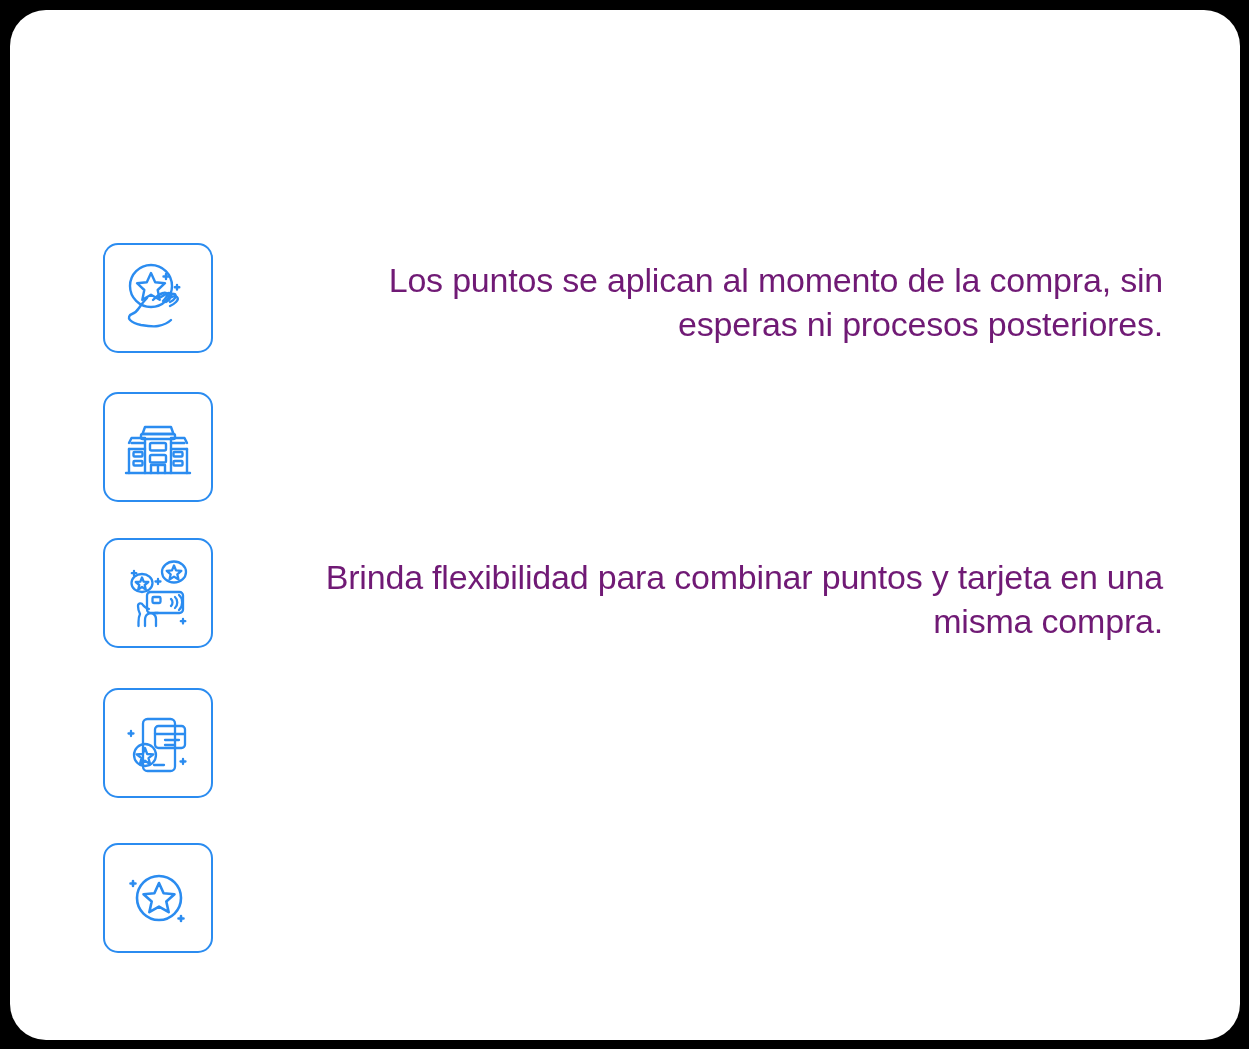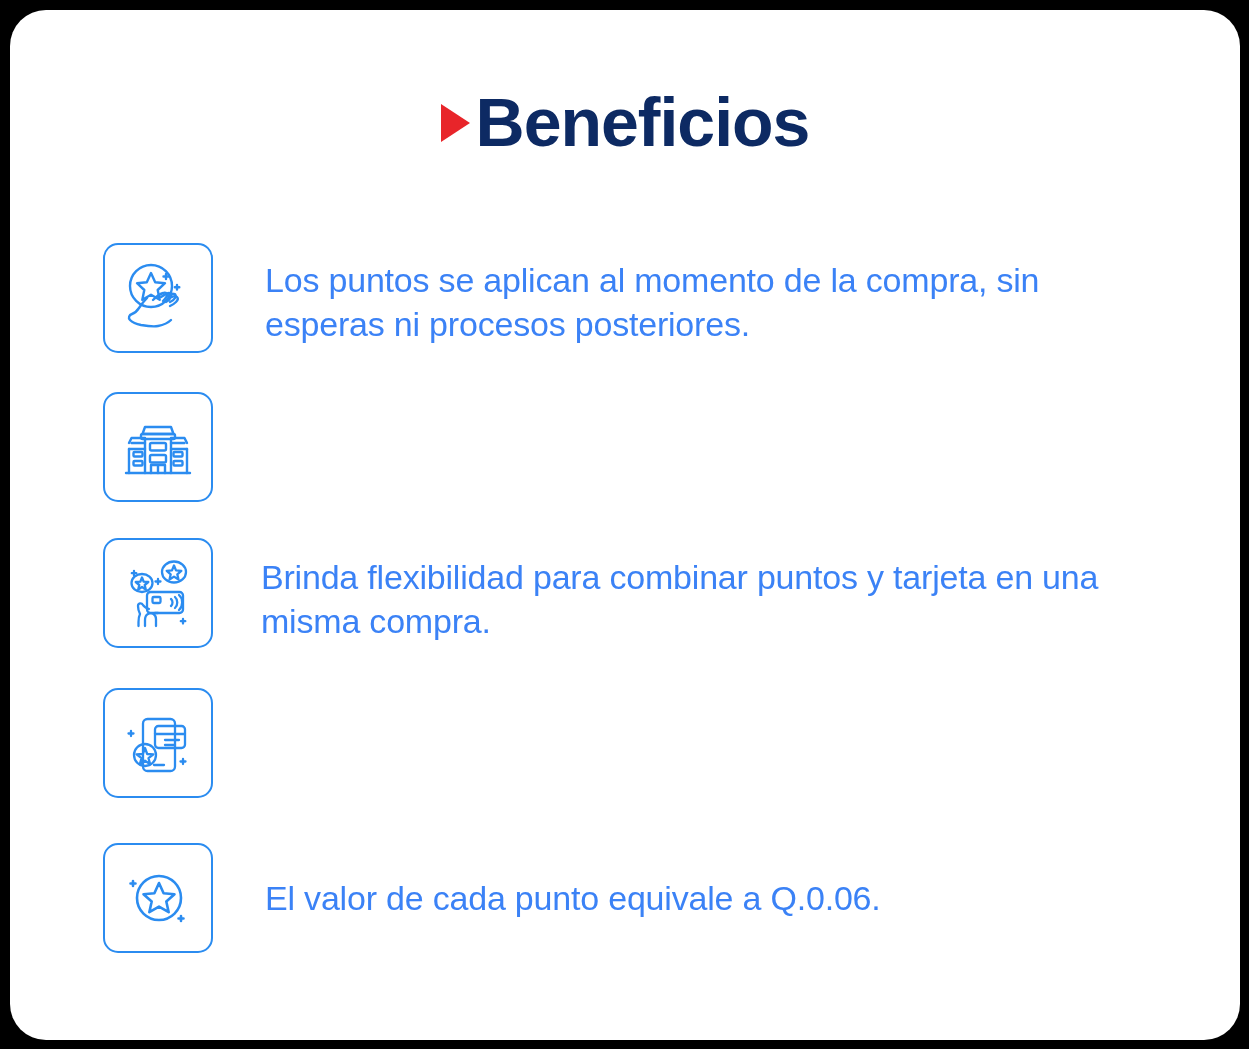--- a/index.html
+++ b/index.html
@@ -80,46 +80,43 @@
     margin-left: 10px;
   }
 
   .benefit-icon-box svg { display: block; }
 
   .benefit-text {
     flex: 1 1 auto;
     margin-left: 52px;
     font-size: 34px;
     line-height: 1.28;
-    color: #3b82f6;
+    color: #701a75;
     letter-spacing: -0.2px;
     padding-top: 16px;
+    text-align: right;
   }
 
   
   .benefit-row.r1 { min-height: 149px; }
   .benefit-row.r2 { min-height: 146px; }
   .benefit-row.r3 { min-height: 150px; }
   .benefit-row.r4 { min-height: 155px; }
   .benefit-row.r5 { min-height: 110px; }
 
   .benefit-row.r2 .benefit-text { padding-top: 14px; }
   .benefit-row.r3 .benefit-text { padding-top: 18px; margin-left: 48px; }
   .benefit-row.r4 .benefit-text { padding-top: 16px; }
   .benefit-row.r5 .benefit-text { padding-top: 34px; }
 </style>
 </head>
 <body>
 
 <div id="card">
 
-  <div id="title-row">
-    <span id="title-marker"></span>
-    <span id="title-text">Beneficios</span>
-  </div>
 
   <div id="benefits">
 
     <div class="benefit-row r1">
       <div class="benefit-icon-box">
         <svg width="82" height="82" viewBox="0 0 82 82" fill="none" stroke="#2b8cf0" stroke-width="2.4" stroke-linecap="round" stroke-linejoin="round">
           <circle cx="34" cy="29" r="21"></circle>
           <polygon points="34,16 38.2,25.2 48,26.2 40.7,33 42.7,42.8 34,37.8 25.3,42.8 27.3,33 20,26.2 29.8,25.2"></polygon>
           <path d="M30 41 c-3 3 -6 7 -8 10 c-2 3 -4 5 -7 6 c-3 1 -4 4 -2 6 c2 2 6 4 11 5 c6 1 12 2 17 1 c5 -1 10 -3 13 -6"></path>
           <path d="M36 43 c3 -3 7 -6 10 -7 c2 -1 4 0 4 2 c0 2 -2 4 -4 6"></path>
@@ -196,17 +193,16 @@
 
     <div class="benefit-row r5">
       <div class="benefit-icon-box">
         <svg width="82" height="82" viewBox="0 0 82 82" fill="none" stroke="#2b8cf0" stroke-width="2.6" stroke-linecap="round" stroke-linejoin="round">
           <circle cx="42" cy="41" r="22"></circle>
           <polygon points="42,26 46.6,36.2 57.5,37.2 49.3,44.5 51.7,55.2 42,49.6 32.3,55.2 34.7,44.5 26.5,37.2 37.4,36.2"></polygon>
           <path d="M16 24 l0 5 M13.5 26.5 l5 0"></path>
           <path d="M64 59 l0 5 M61.5 61.5 l5 0"></path>
         </svg>
       </div>
-      <div class="benefit-text">El valor de cada punto equivale a Q.0.06.</div>
     </div>
 
   </div>
 </div>
 
 </body></html>

